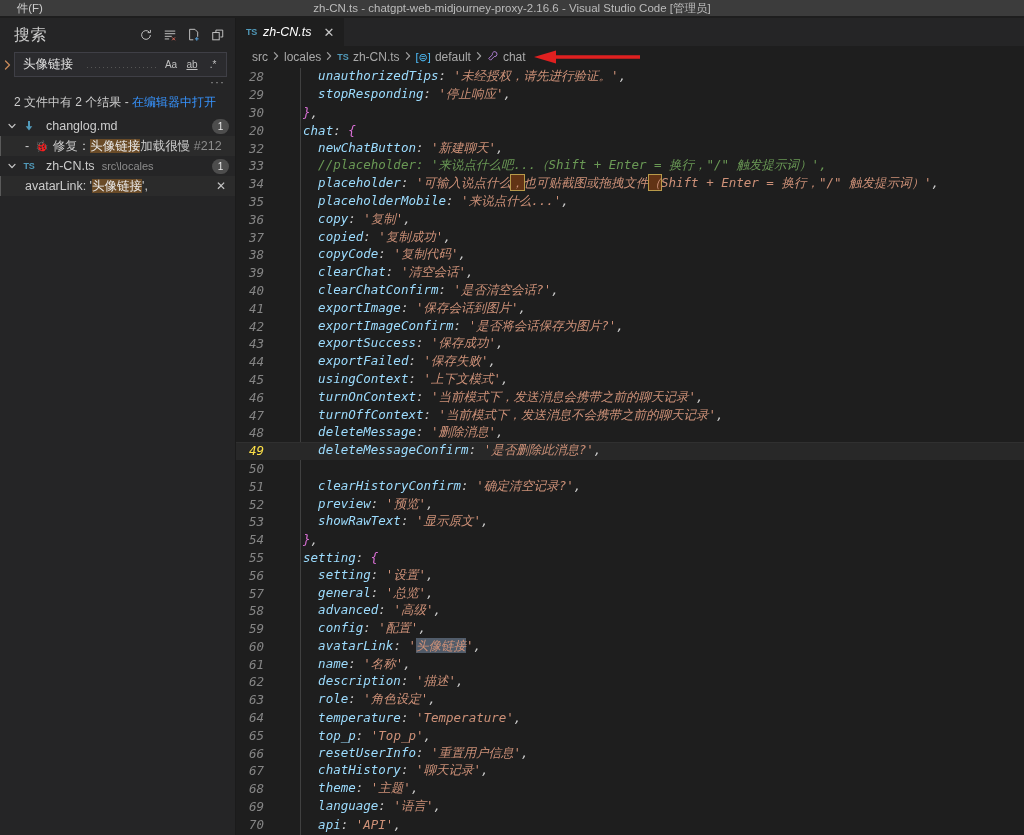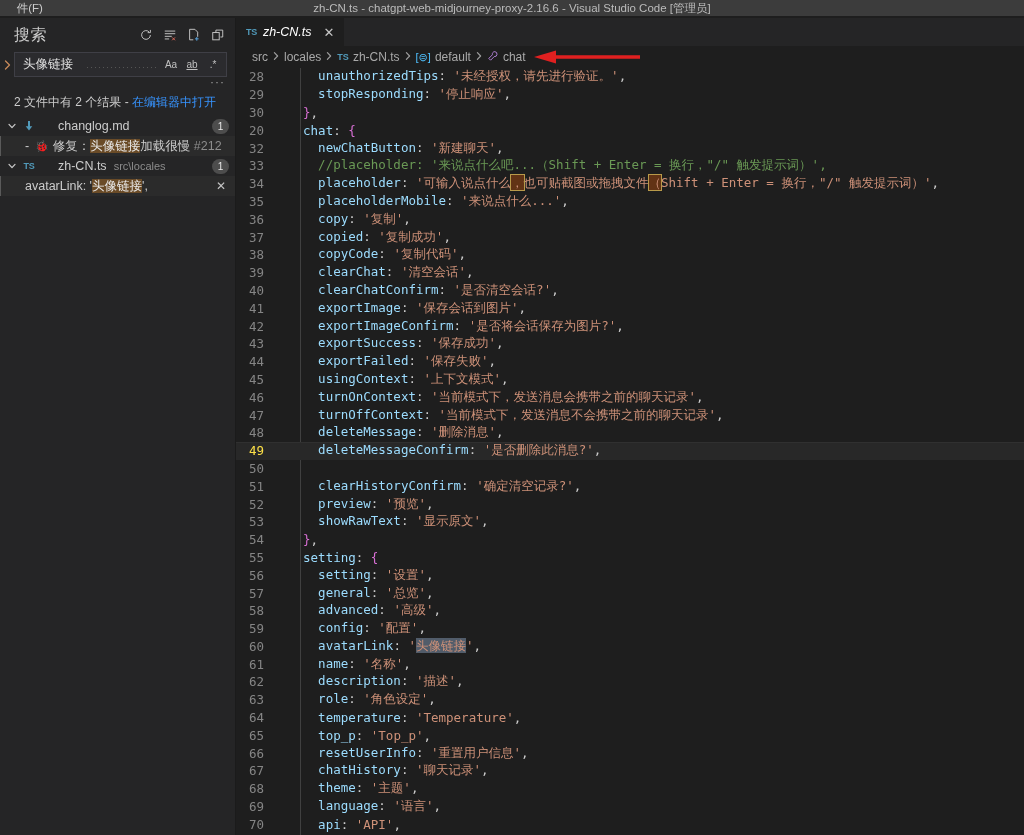--- a/index.html
+++ b/index.html
@@ -104,21 +104,21 @@
   .tree-row.match {
     padding-left: 24px; background: #2b2b2b;
     border-left: 1px solid #5a5a5a;
   }
   .chev {
     width: 16px; display: flex; align-items: center; justify-content: center;
     color: #c5c5c5; flex: 0 0 16px;
   }
   .file-icon { width: 18px; display: flex; align-items: center; justify-content: center; flex: 0 0 18px; }
   .ts-badge { color: #519aba; font-size: 9px; font-weight: bold; letter-spacing: -.3px; }
-  .file-name { color: #cccccc; margin-left: 20px; }
+  .file-name { color: #cccccc; margin-left: 8px; }
   .file-path { color: #8c8c8c; font-size: 11px; margin-left: 7px; }
   .badge-count {
     margin-left: auto; background: #4d4d4d; color: #e7e7e7;
     border-radius: 9px; min-width: 17px; height: 15px; font-size: 10px;
     display: flex; align-items: center; justify-content: center; padding: 0 5px;
   }
   .match-text { color: #cccccc; overflow: hidden; text-overflow: ellipsis; }
   .match-text .hl { background: #6a4b27; color: #eaeaea; }
   .match-text .dim { color: #8c8c8c; }
   .match-text .emoji { font-size: 11px; }
@@ -148,21 +148,21 @@
   .bc-item { display: flex; align-items: center; gap: 4px; }
   .bc-sep { color: #8c8c8c; font-size: 11px; padding: 0 1px; }
   .bc-ts { color: #519aba; font-size: 9px; font-weight: bold; }
   .bc-ico-default { color: #4fc1ff; font-size: 11px; }
   .bc-ico-chat { color: #b180d7; font-size: 11px; }
   .bc-text { color: #a9a9a9; }
 
   .arrow-annot { position: absolute; left: 296px; top: 1px; }
 
   
-  .code-area { position: absolute; top: 50px; left: 0; right: 0; bottom: 0; overflow: hidden; }
+  .code-area { position: absolute; top: 50px; left: 0; right: 0; bottom: 0; overflow: hidden; font-style: italic; }
   .code-line {
     height: 17.8px; display: flex; align-items: center;
     font-family: "DejaVu Sans Mono", monospace; font-size: 12.5px;
     white-space: pre; position: relative;
   }
   .code-line.current { background: #282828; }
   .code-line.current::after {
     content: ""; position: absolute; left: 0; right: 0; top: 0; height: 1px;
     background: #303030;
   }

